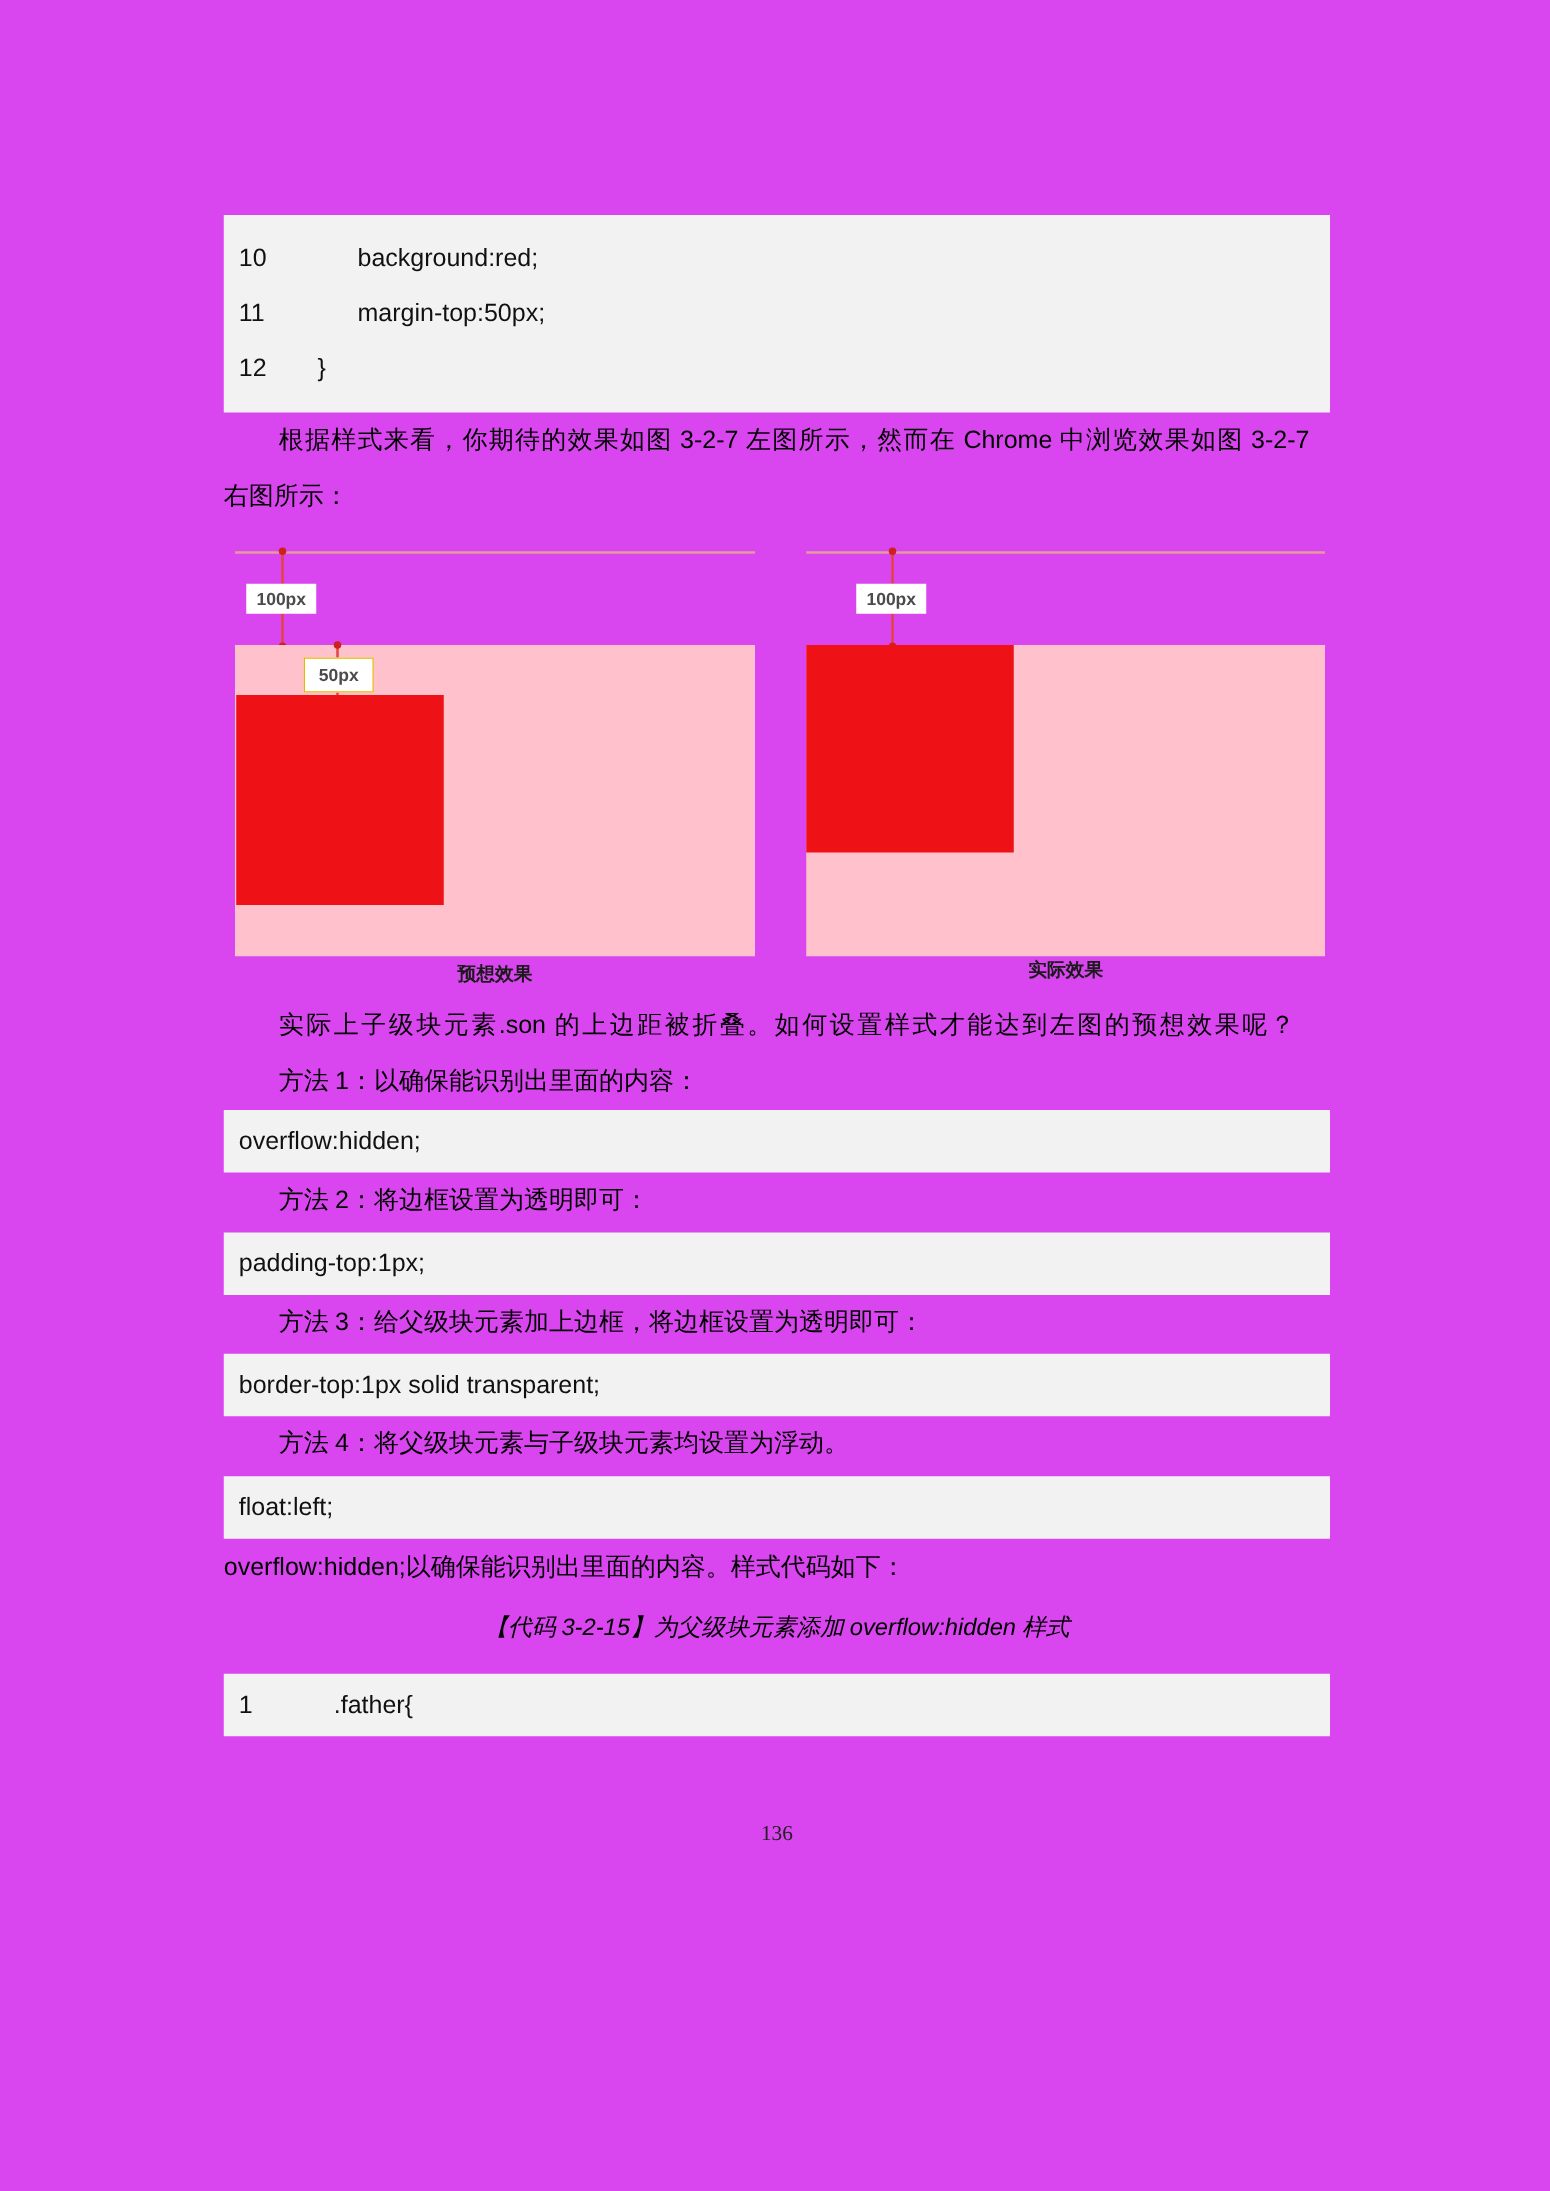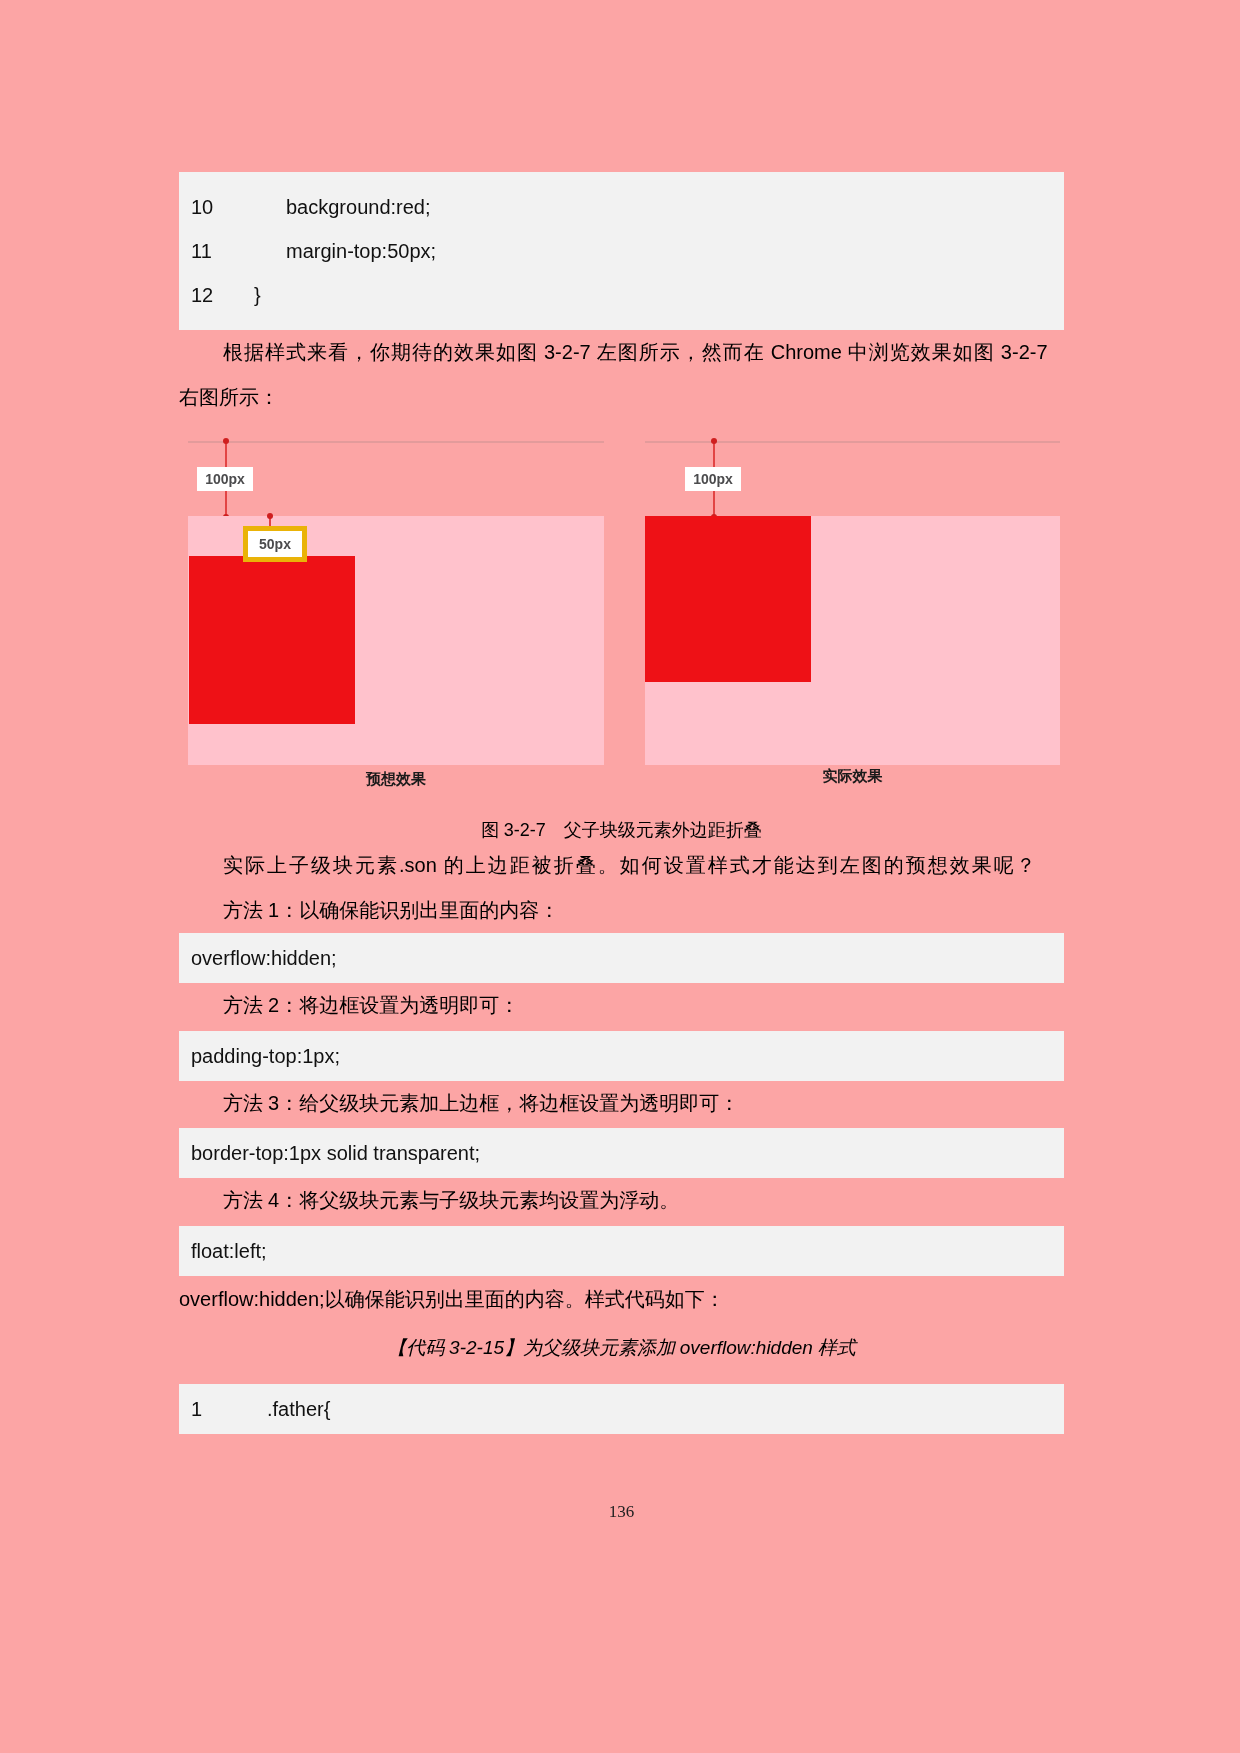--- a/index.html
+++ b/index.html
@@ -1,19 +1,19 @@
 <!DOCTYPE html>
 <html><head>
 <meta charset="utf-8">
 <style>
   html,body{margin:0;padding:0;background:#ffffff;}
   .page{
     position:relative;
     width:1240px;height:1753px;
-    background:#fca5a5;
+    background:#d946ef;
     font-family:"Liberation Serif","DejaVu Serif",serif;
     color:#000000;
     overflow:hidden;
   }
   .content{position:absolute;left:179px;top:0;width:885px;}
 
   
   .code-block{
     background:#f2f2f2;
     font-family:"Liberation Sans","DejaVu Sans",sans-serif;
@@ -57,21 +57,21 @@
   .v-right-100{left:534px;top:21px;height:76px;}
   .v-left-50{left:90px;top:96px;height:44px;z-index:2;}
   .px-label{
     position:absolute;z-index:3;
     font-family:"Liberation Sans","DejaVu Sans",sans-serif;
     font-weight:bold;font-size:14px;color:#4b4b4d;
     background:#ffffff;text-align:center;line-height:24px;
   }
   .lbl-left-100{left:18px;top:47px;width:56px;}
   .lbl-right-100{left:506px;top:47px;width:56px;}
-  .lbl-left-50{left:64px;top:106px;width:54px;height:26px;line-height:26px;border:5px solid #eab308;}
+  .lbl-left-50{left:64px;top:106px;width:54px;height:26px;line-height:26px;border:1px solid #eab308;}
   .pinkbox{position:absolute;background:#ffc2cc;z-index:1;}
   .pink-left{left:9px;top:96px;width:416px;height:249px;}
   .pink-right{left:466px;top:96px;width:415px;height:249px;}
   .redbox{position:absolute;background:#ee1116;z-index:2;}
   .red-left{left:10px;top:136px;width:166px;height:168px;}
   .red-right{left:466px;top:96px;width:166px;height:166px;}
   .fig-label{
     position:absolute;text-align:center;
     font-weight:bold;font-size:15px;color:#1a1a1a;
     font-family:"Liberation Sans","DejaVu Sans",sans-serif;
@@ -129,21 +129,20 @@
       <div class="redbox red-right"></div>
 
       <div class="px-label lbl-left-100">100px</div>
       <div class="px-label lbl-left-50">50px</div>
       <div class="px-label lbl-right-100">100px</div>
 
       <div class="fig-label left">预想效果</div>
       <div class="fig-label right">实际效果</div>
     </div>
 
-    <div class="fig-caption"><span>图 </span><span class="latin">3-2-7</span><span>　父子块级元素外边距折叠</span></div>
 
     <p class="body-line indent ls2"><span>实际上子级块元素</span><span class="latin">.son</span><span> 的上边距被折叠。如何设置样式才能达到左图的预想效果呢？</span></p>
 
     <p class="body-line indent"><span>方法 </span><span class="latin">1</span><span>：以确保能识别出里面的内容：</span></p>
     <section class="code-block single-code">
         <span>overflow:hidden;</span>
       </section>
 
     <p class="body-line indent"><span>方法 </span><span class="latin">2</span><span>：将边框设置为透明即可：</span></p>
     <section class="code-block single-code" style="margin-top:3px">

